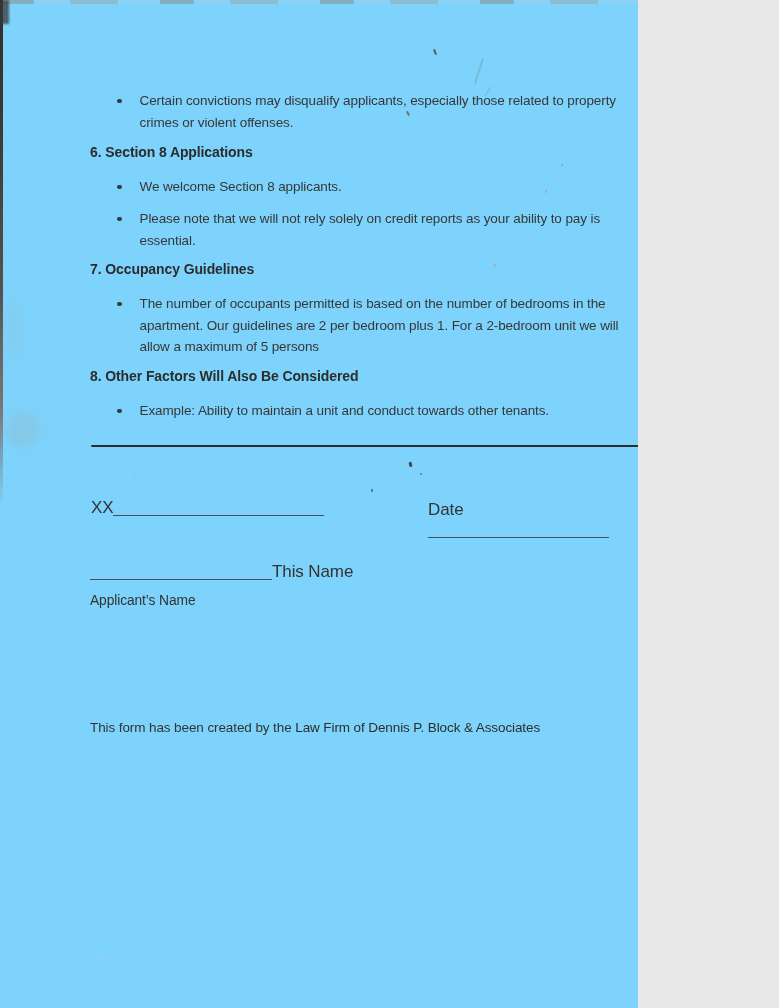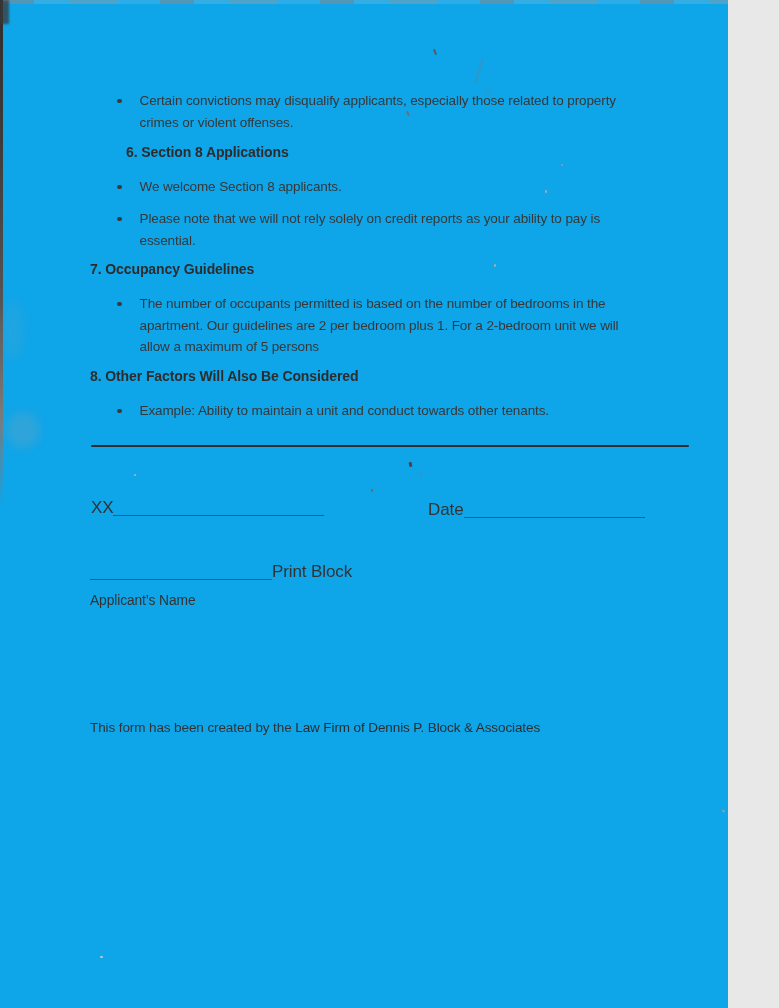--- a/index.html
+++ b/index.html
@@ -2,23 +2,23 @@
 <html><head>
 <meta charset="utf-8">
 <style>
   html, body {
     margin: 0;
     padding: 0;
     background: #e8e8e8;
   }
   .page {
     position: relative;
-    width: 728px;
+    width: 638px;
     height: 1008px;
-    background: #0ea5e9;
+    background: #7dd3fc;
     overflow: hidden;
     font-family: "Liberation Sans", sans-serif;
     color: #373737;
   }
   
   .edge-top {
     position: absolute; left: 0; top: 0; width: 779px; height: 4px;
     background: repeating-linear-gradient(90deg,
       rgba(140,140,140,.55) 0 34px,
       rgba(205,205,205,.20) 34px 70px,
@@ -101,21 +101,21 @@
   <div class="speck" style="left:100px; top:956px; width:3px; height:2px; background:#c6c6c6;"></div>
 
   <div class="bullet" style="top:90px;">
     <span class="dot"></span>
     <div class="btext">
       <div class="bline">Certain convictions may disqualify applicants, especially those related to property</div>
       <div class="bline">crimes or violent offenses.</div>
     </div>
   </div>
 
-  <div class="heading" style="top:144px;margin-left:36px;">6. Section 8 Applications</div>
+  <div class="heading" style="top:144px;">6. Section 8 Applications</div>
   <div class="bullet" style="top:176px;">
     <span class="dot"></span>
     <div class="btext">
       <div class="bline">We welcome Section 8 applicants.</div>
     </div>
   </div>
   <div class="bullet" style="top:208px;">
     <span class="dot"></span>
     <div class="btext">
       <div class="bline">Please note that we will not rely solely on credit reports as your ability to pay is</div>
@@ -144,21 +144,21 @@
   <div class="rule"></div>
 
   <div class="sig" style="left:91px; top:498px;">
     <span>XX</span><span class="uline" style="width:211px;"></span>
   </div>
   <div class="sig" style="left:428px; top:500px;">
     <span>Date</span><span class="uline" style="width:181px;"></span>
   </div>
 
   <div class="sig" style="left:90px; top:562px;">
-    <span class="uline" style="width:182px;"></span><span>Print Block</span>
+    <span class="uline" style="width:182px;"></span><span>This Name</span>
   </div>
   <div class="sig" style="left:90px; top:593px; font-size:13.8px;">Applicant’s Name</div>
 
   <div class="footer-line">
     <span>This form has been created by the </span><b>Law Firm of Dennis P. Block &amp; Associates</b>
   </div>
 
 </div>
 
 </body></html>

